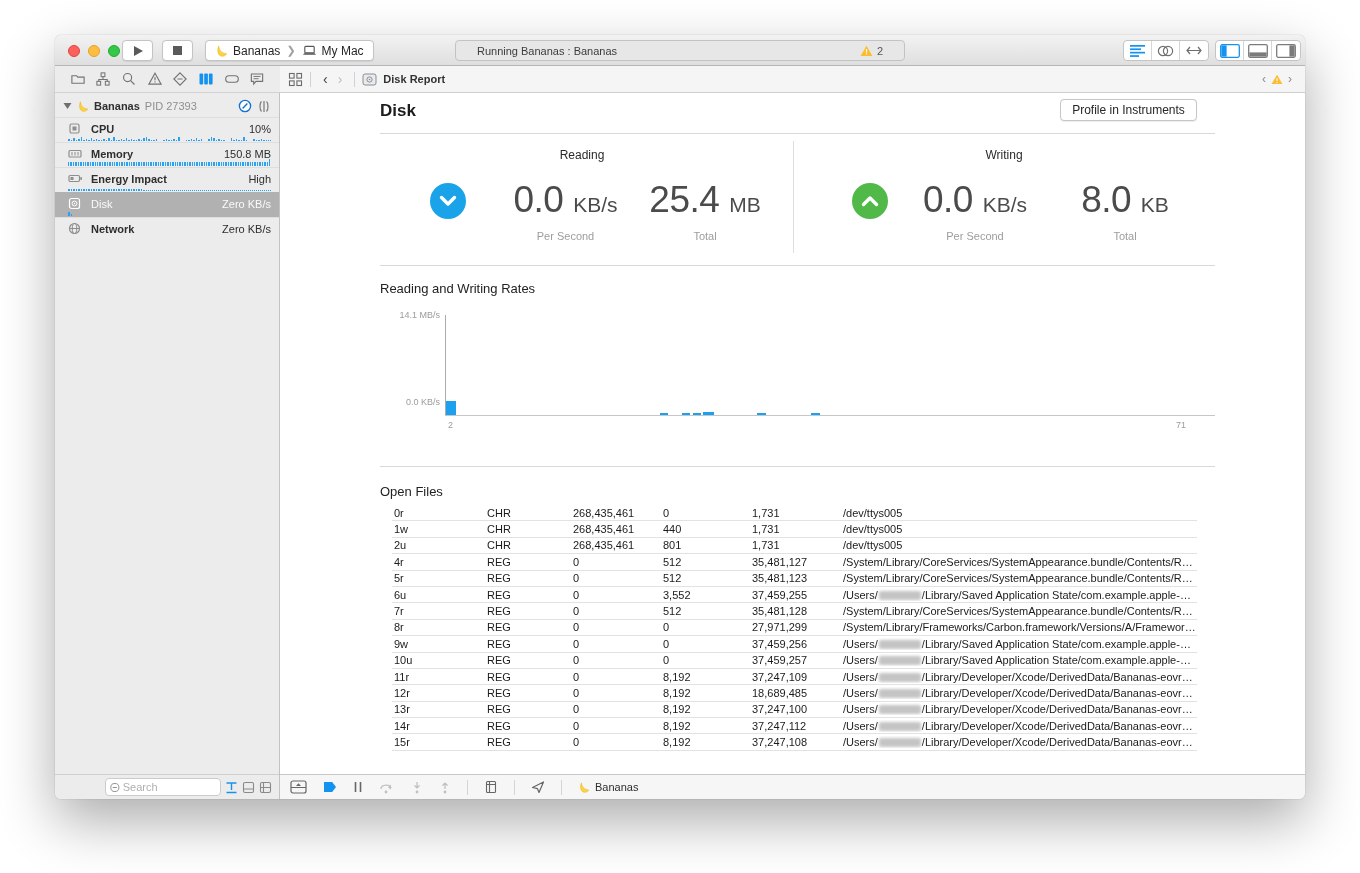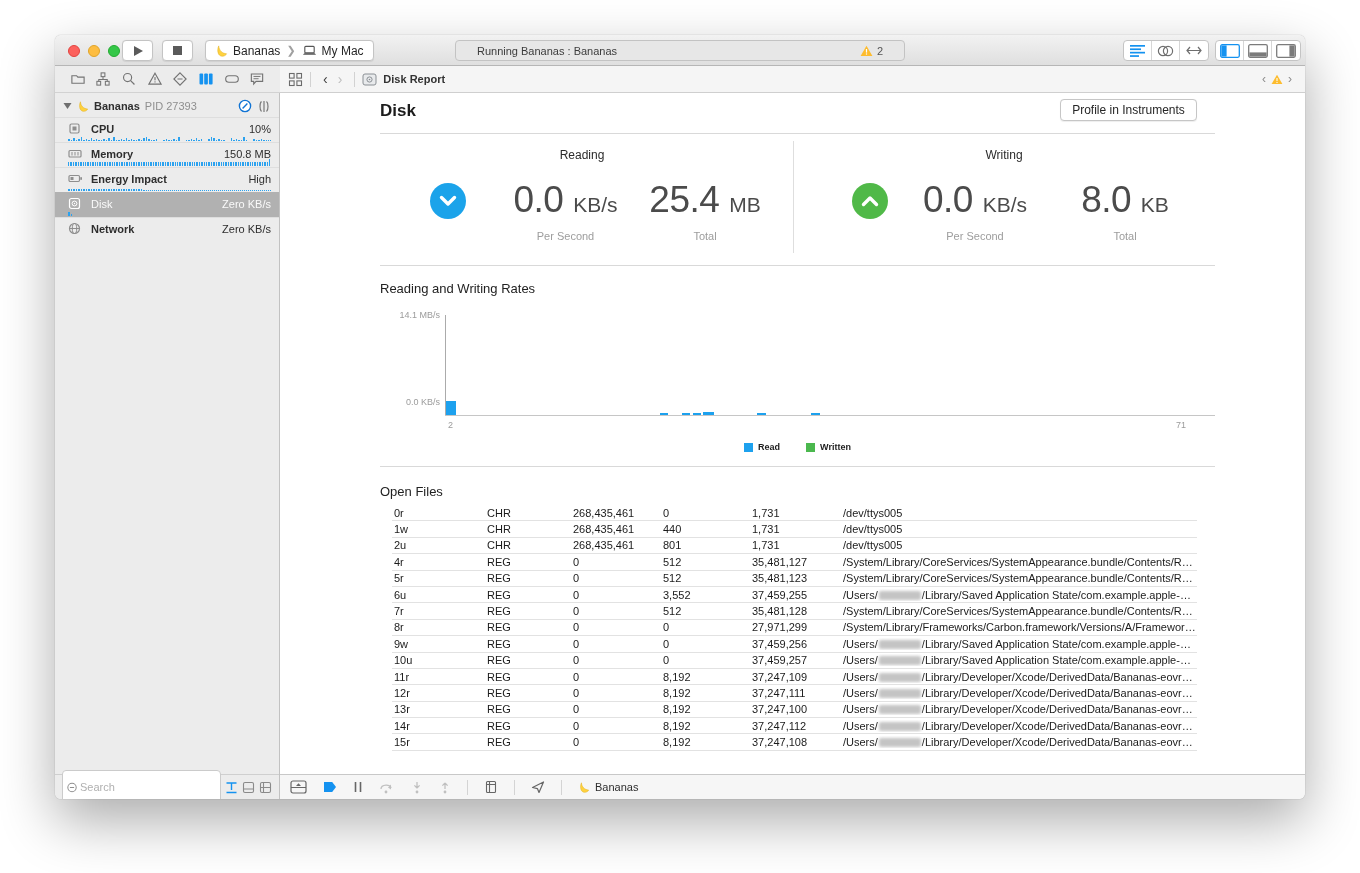--- a/index.html
+++ b/index.html
@@ -37,21 +37,21 @@
   .gauge-row { position:relative; height:25px; border-top:1px solid #dedede; }
   .gauge-row .glabel { position:absolute; left:36px; top:5px; font-size:11px; font-weight:700; color:#2e2e2e; }
   .gauge-row .gvalue { position:absolute; right:8px; top:5px; font-size:11px; color:#2e2e2e; }
   .gauge-row .gicon { position:absolute; left:13px; top:4px; }
   .gauge-row .spark { position:absolute; left:13px; right:8px; bottom:1px; height:7px; display:flex; align-items:flex-end; overflow:hidden; }
   .spark i { display:block; width:1.5px; margin-right:1px; background:#2ba2ef; }
   .spark .dots { flex:1; border-bottom:1px dotted #2ba2ef; align-self:flex-end; margin-bottom:0; }
   .gauge-row.selected { background:#b1b1b1; border-top-color:#b1b1b1; }
   .gauge-row.selected .glabel, .gauge-row.selected .gvalue { color:#fafafa; font-weight:400; }
   .filterbar { position:absolute; left:0; bottom:0; right:0; height:25px; background:#ececec; border-top:1px solid #cfcfcf; display:flex; align-items:center; padding:0 7px; gap:4px; }
-  .searchbox { flex:1; height:18px; background:#fff; border:1px solid #cbcbcb; border-radius:4px; display:flex; align-items:center; padding:16px 4px; gap:3px; }
+  .searchbox { flex:1; height:18px; background:#fff; border:1px solid #cbcbcb; border-radius:4px; display:flex; align-items:center; padding:0 4px; gap:3px;margin-left:43px; }
   .searchbox input { border:none; outline:none; width:100%; font-size:11px; color:#333; background:transparent; font-family:inherit; }
   .searchbox input::placeholder { color:#b0b0b0; }
 
   
   .content { position:absolute; left:225px; top:58px; right:0; bottom:25px; background:#fff; overflow:hidden; }
   .debugbar { position:absolute; left:225px; bottom:0; right:0; height:25px; background:#f6f6f6; border-top:1px solid #c8c8c8; display:flex; align-items:center; padding:0 10px; gap:16px; }
   .dbg-divider { width:1px; height:15px; background:#d4d4d4; }
   .dbg-proc { display:flex; align-items:center; gap:5px; font-size:11px; color:#2e2e2e; }
 
   .page-title { position:absolute; left:100px; top:8px; font-size:17px; font-weight:700; color:#1c1c1c; }
@@ -598,30 +598,20 @@
         <div class="bar" style="left: 214.493px; width: 8px; height: 1.56028px; background: rgb(29, 161, 238);"></div>
         <div class="bar" style="left: 235.942px; width: 8px; height: 2.12766px; background: rgb(29, 161, 238);"></div>
         <div class="bar" style="left: 246.667px; width: 8px; height: 2.12766px; background: rgb(29, 161, 238);"></div>
         <div class="bar" style="left: 257.391px; width: 11px; height: 3.19149px; background: rgb(29, 161, 238);"></div>
         <div class="bar" style="left: 311.014px; width: 9px; height: 1.56028px; background: rgb(29, 161, 238);"></div>
         <div class="bar" style="left: 364.638px; width: 9px; height: 1.56028px; background: rgb(29, 161, 238);"></div>
       </div>
     <div class="baseline"></div>
     <div class="xlab" style="left:168px">2</div>
     <div class="xlab" style="left:896px">71</div>
-    <div class="legend" id="legend">
-        <div class="item">
-          <span class="sw" style="background:#1DA1EE"></span>
-          <span>Read</span>
-        </div>
-        <div class="item">
-          <span class="sw" style="background:#4BB84E"></span>
-          <span>Written</span>
-        </div>
-      </div>
 
     <div class="hr" style="top:373px"></div>
 
     <div class="section-title" style="top:391px">Open Files</div>
     <div class="oftable" id="oftable">
         <div class="ofrow">
           <div>0r</div>
           <div>CHR</div>
           <div>268,435,461</div>
           <div>0</div>
@@ -706,21 +696,21 @@
           <div>0</div>
           <div>8,192</div>
           <div>37,247,109</div>
           <div>/Users/<span class="redact"></span>/Library/Developer/Xcode/DerivedData/Bananas-eovrqjhvex…</div>
         </div>
         <div class="ofrow">
           <div>12r</div>
           <div>REG</div>
           <div>0</div>
           <div>8,192</div>
-          <div>37,247,111</div>
+          <div>18,689,485</div>
           <div>/Users/<span class="redact"></span>/Library/Developer/Xcode/DerivedData/Bananas-eovrqjhvex…</div>
         </div>
         <div class="ofrow">
           <div>13r</div>
           <div>REG</div>
           <div>0</div>
           <div>8,192</div>
           <div>37,247,100</div>
           <div>/Users/<span class="redact"></span>/Library/Developer/Xcode/DerivedData/Bananas-eovrqjhvex…</div>
         </div>

